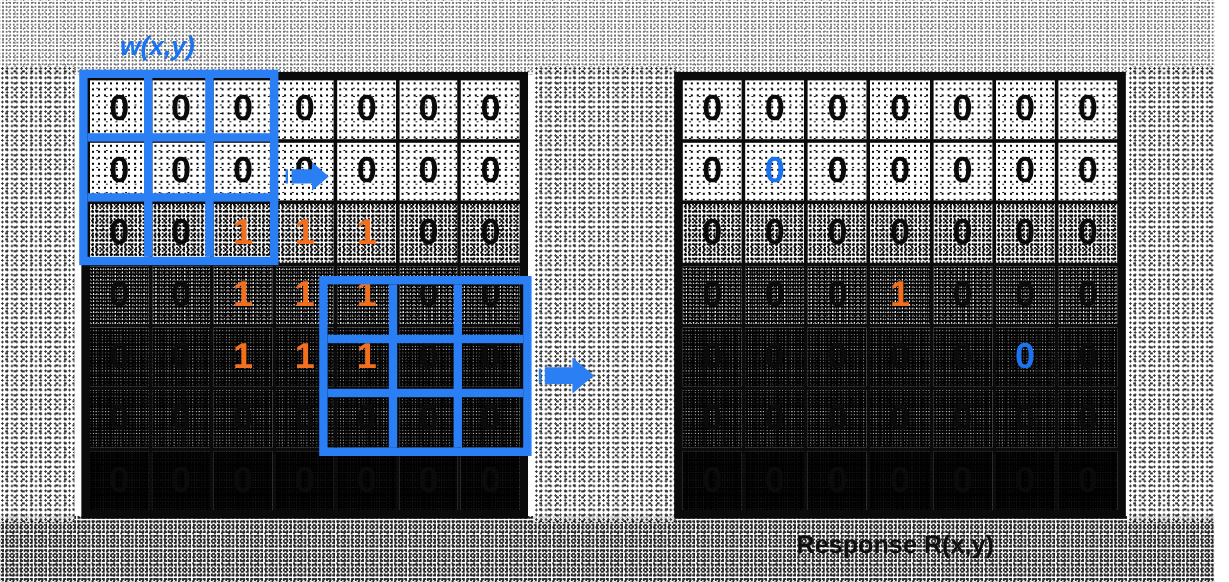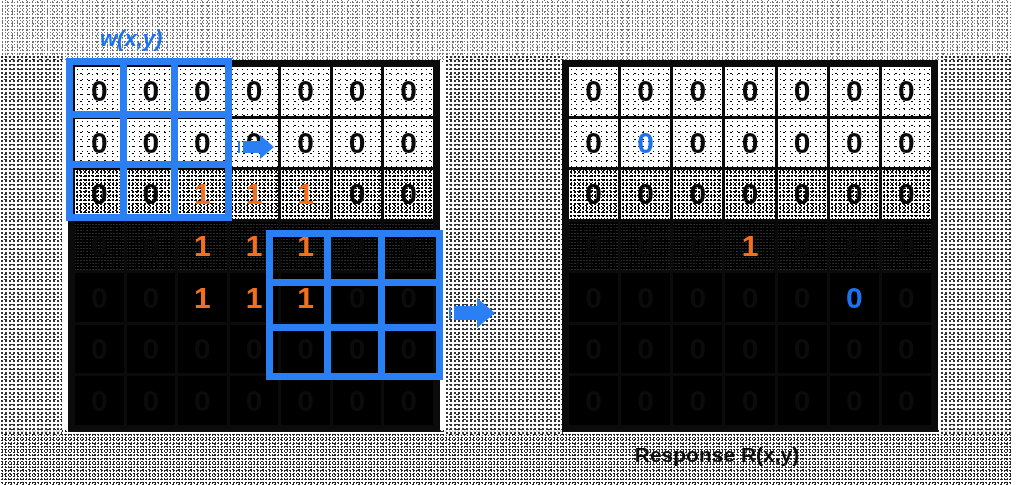--- a/index.html
+++ b/index.html
@@ -137,21 +137,21 @@
   .caption {
     position: absolute;
     font-size: 21px;
     font-weight: bold;
     color: #101010;
     font-family: "Liberation Sans", sans-serif;
     white-space: nowrap;
     text-align: center;
   }
   #caption-image    { left: 68px;  top: 443px; width: 372px; }
-  #caption-response { left: 529px; top: 443px; width: 376px; }
+  #caption-response { left: 558px; top: 443px; width: 376px; }
 
   
   .arrow { position: absolute; pointer-events: none; }
   #arrow-small { left: 236px; top: 132px; width: 40px; height: 30px; }
   #arrow-big   { left: 448px; top: 296px; width: 48px; height: 34px; }
 </style>
 </head>
 <body>
 
 <div id="stage">

